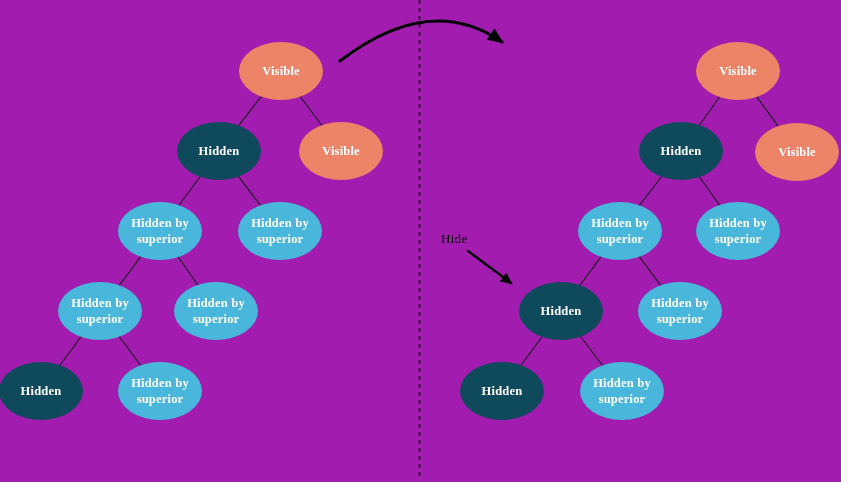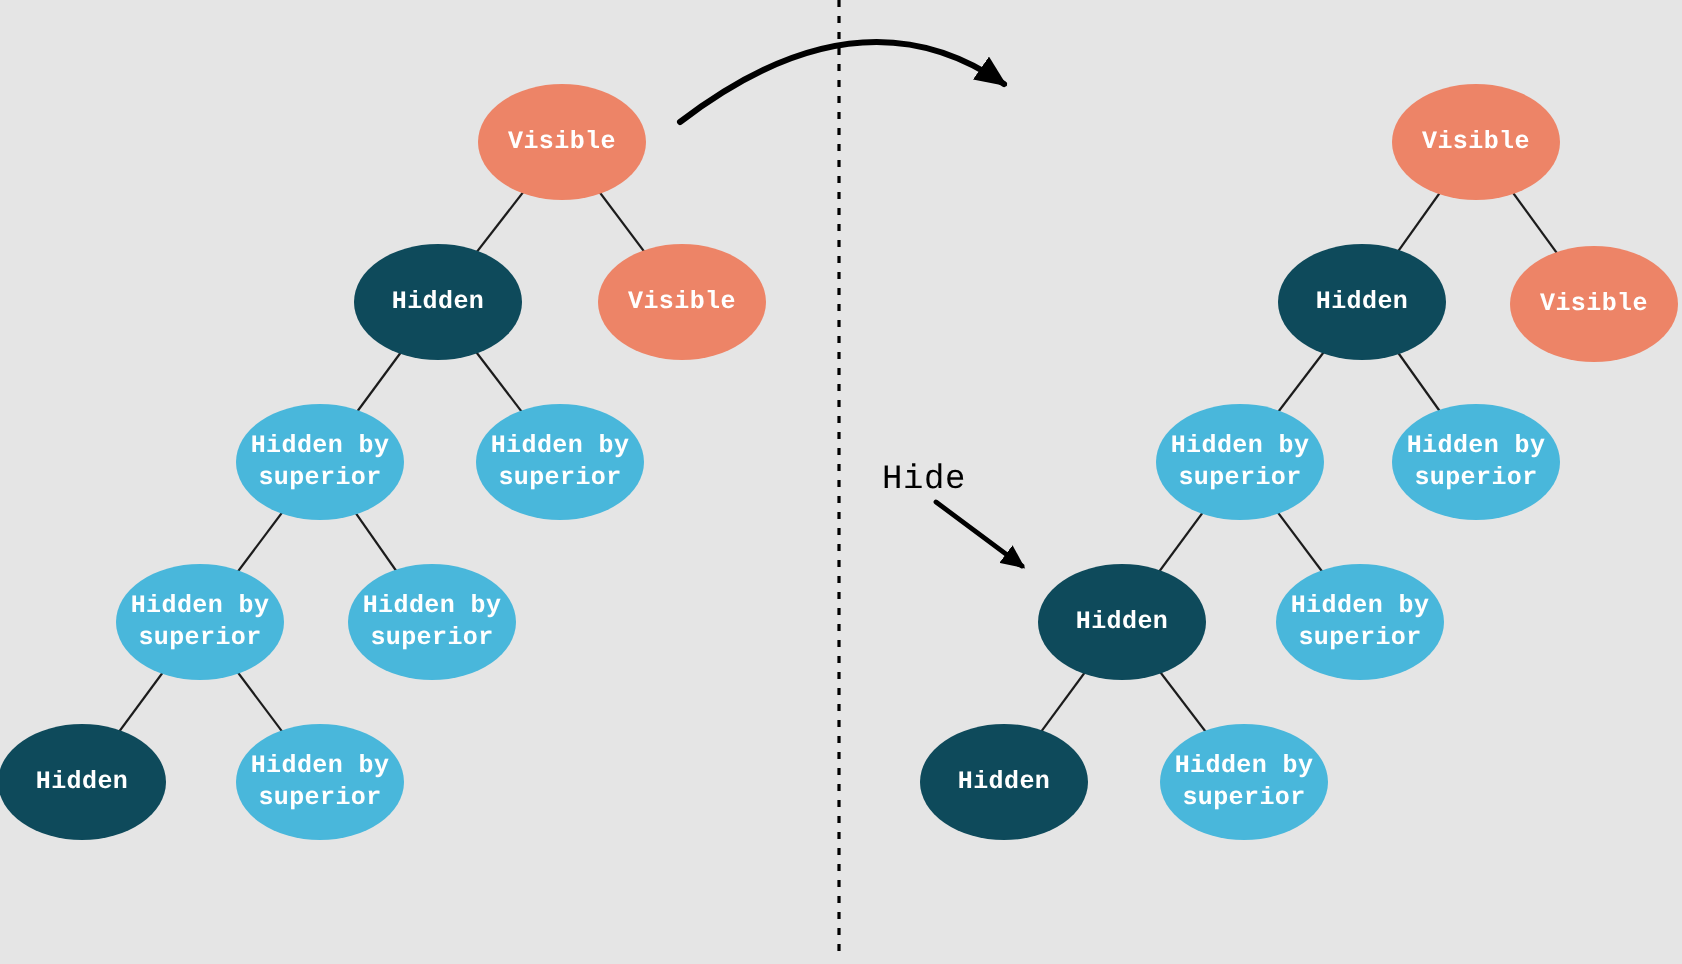--- a/index.html
+++ b/index.html
@@ -1,22 +1,22 @@
 <!DOCTYPE html>
 <html><head>
 <meta charset="utf-8">
 <style>
   html, body { margin: 0; padding: 0; background: #ffffff; }
   .canvas {
     position: relative;
     width: 841px;
     height: 482px;
-    background: #e5e5e5;
+    background: #a21caf;
     overflow: hidden;
-    font-family: Liberation Mono, monospace;
+    font-family: Liberation Serif, serif;
   }
   .graphics-layer {
     position: absolute;
     left: 0; top: 0;
     width: 841px; height: 482px;
   }
   .nodes-layer {
     position: absolute;
     left: 0; top: 0;
     width: 841px; height: 482px;
@@ -34,21 +34,21 @@
     font-size: 12.5px;
     font-weight: 600;
     line-height: 1.28;
     letter-spacing: 0.2px;
   }
   .node .node-label { display: block; width: 78px; }
   .hide-label {
     position: absolute;
     left: 441px;
     top: 231px;
-    font-size: 17px;
+    font-size: 13px;
     font-weight: 500;
     color: #000000;
     letter-spacing: 0.3px;
   }
 </style>
 </head>
 <body>
 
 <div class="canvas">
 

